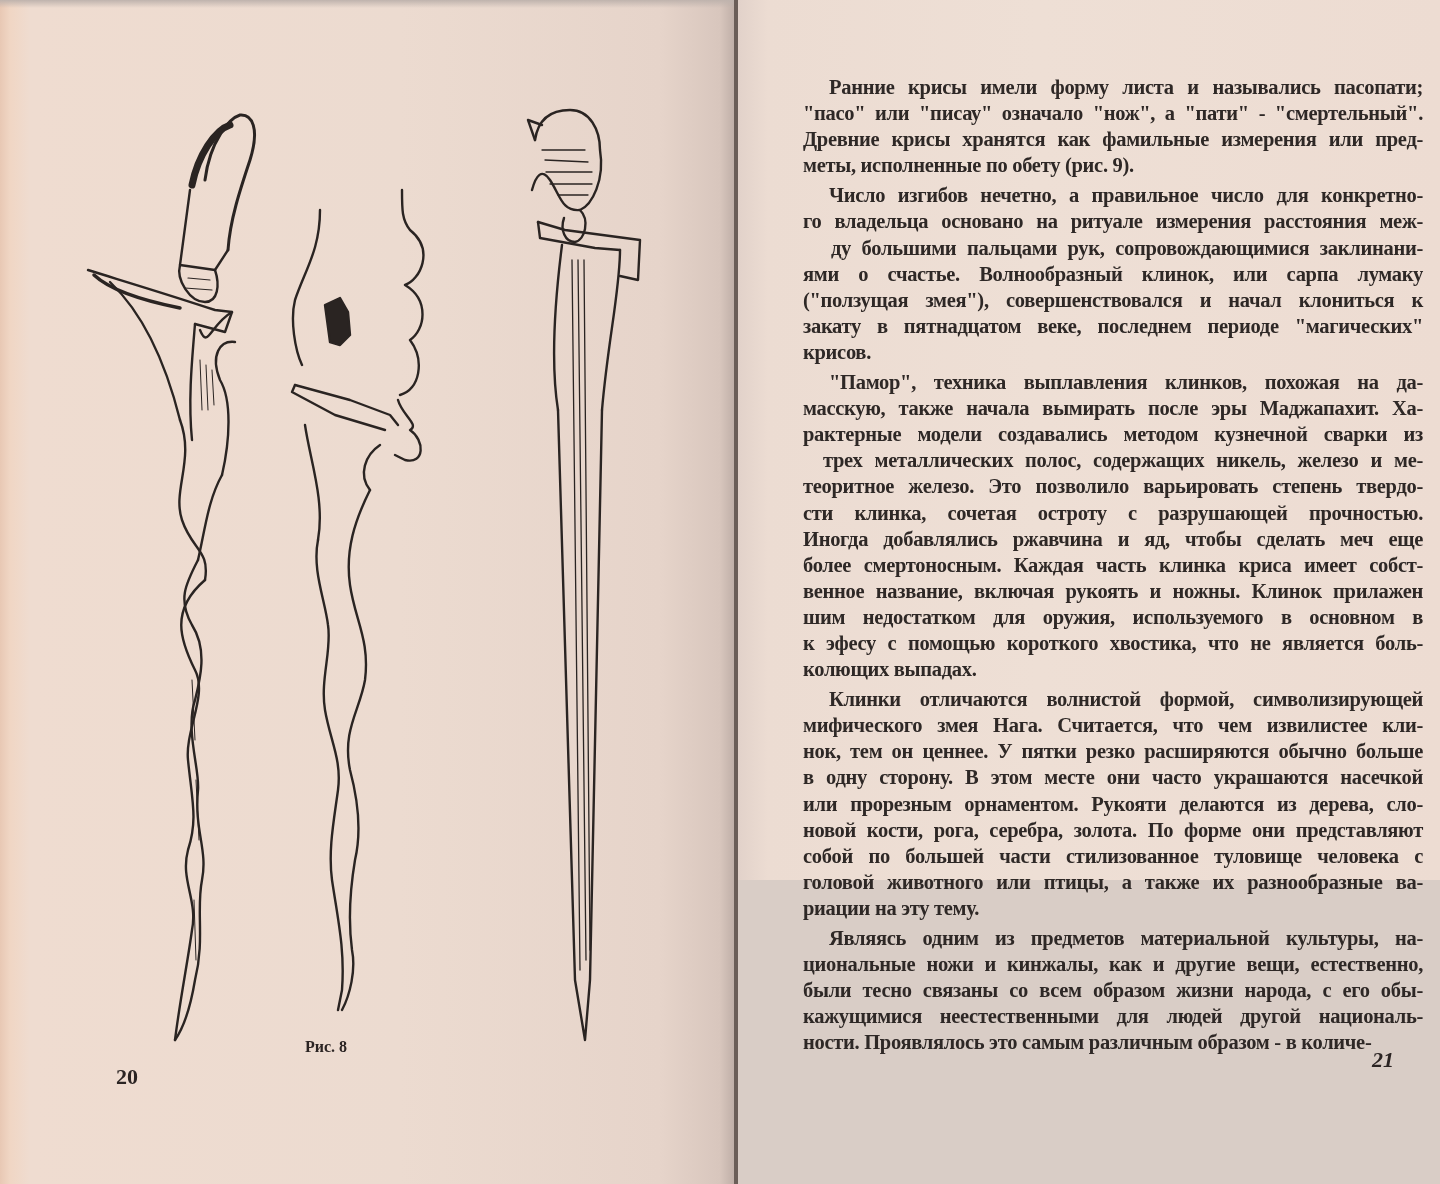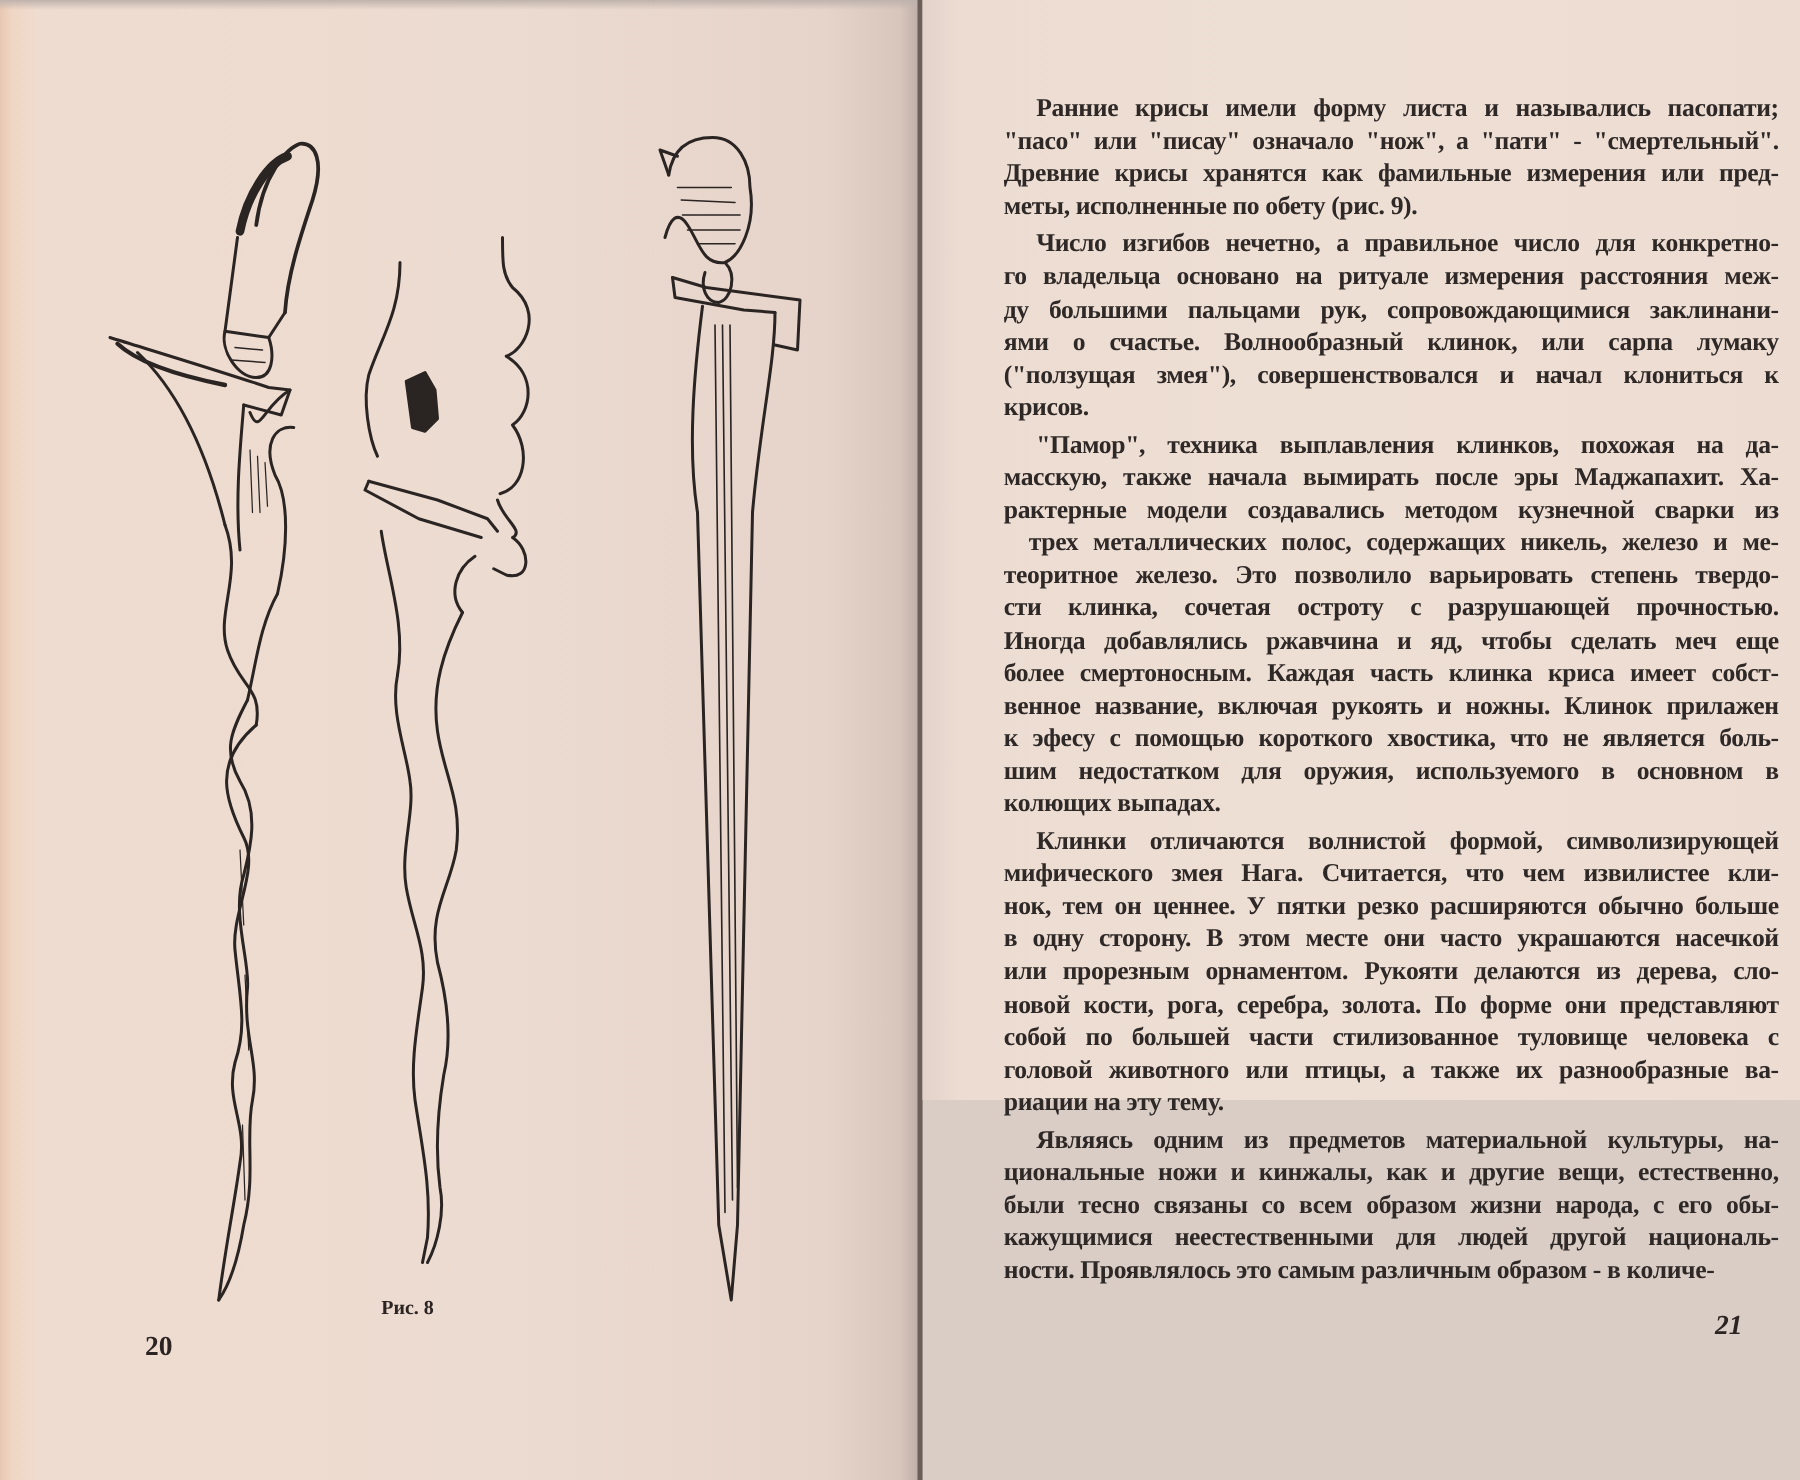--- a/index.html
+++ b/index.html
@@ -114,37 +114,38 @@
   <div class="text-block" id="body-text">
       <div class="para">
         <span class="line" style="text-indent: 26px;">Ранние крисы имели форму листа и назывались пасопати;</span>
         <span class="line" style="text-indent: 0px;">"пасо" или "писау" означало "нож", а "пати" - "смертельный".</span>
         <span class="line" style="text-indent: 0px;">Древние крисы хранятся как фамильные измерения или пред-</span>
         <span class="line last" style="text-indent: 0px;">меты, исполненные по обету (рис. 9).</span>
       </div>
       <div class="para">
         <span class="line" style="text-indent: 26px;">Число изгибов нечетно, а правильное число для конкретно-</span>
         <span class="line" style="text-indent: 0px;">го владельца основано на ритуале измерения расстояния меж-</span>
-        <span class="line" style="text-indent: 0px;">ду большими пальцами рук, сопровождающимися заклинани-</span>
+        <span class="line" style="text-indent: 0px; margin-left: 28px;">ду большими пальцами рук, сопровождающимися заклинани-</span>
         <span class="line" style="text-indent: 0px;">ями о счастье. Волнообразный клинок, или сарпа лумаку</span>
         <span class="line" style="text-indent: 0px;">("ползущая змея"), совершенствовался и начал клониться к</span>
+        <span class="line" style="text-indent: 0px;">закату в пятнадцатом веке, последнем периоде "магических"</span>
         <span class="line last" style="text-indent: 0px;">крисов.</span>
       </div>
       <div class="para">
         <span class="line" style="text-indent: 26px;">"Памор", техника выплавления клинков, похожая на да-</span>
         <span class="line" style="text-indent: 0px;">масскую, также начала вымирать после эры Маджапахит. Ха-</span>
         <span class="line" style="text-indent: 0px;">рактерные модели создавались методом кузнечной сварки из</span>
         <span class="line" style="text-indent: 0px; margin-left: 20px;">трех металлических полос, содержащих никель, железо и ме-</span>
         <span class="line" style="text-indent: 0px;">теоритное железо. Это позволило варьировать степень твердо-</span>
         <span class="line" style="text-indent: 0px;">сти клинка, сочетая остроту с разрушающей прочностью.</span>
         <span class="line" style="text-indent: 0px;">Иногда добавлялись ржавчина и яд, чтобы сделать меч еще</span>
         <span class="line" style="text-indent: 0px;">более смертоносным. Каждая часть клинка криса имеет собст-</span>
         <span class="line" style="text-indent: 0px;">венное название, включая рукоять и ножны. Клинок прилажен</span>
+        <span class="line" style="text-indent: 0px;">шим недостатком для оружия, используемого в основном в</span>
         <span class="line" style="text-indent: 0px;">к эфесу с помощью короткого хвостика, что не является боль-</span>
-        <span class="line" style="text-indent: 0px;">шим недостатком для оружия, используемого в основном в</span>
         <span class="line last" style="text-indent: 0px;">колющих выпадах.</span>
       </div>
       <div class="para">
         <span class="line" style="text-indent: 26px;">Клинки отличаются волнистой формой, символизирующей</span>
         <span class="line" style="text-indent: 0px;">мифического змея Нага. Считается, что чем извилистее кли-</span>
         <span class="line" style="text-indent: 0px;">нок, тем он ценнее. У пятки резко расширяются обычно больше</span>
         <span class="line" style="text-indent: 0px;">в одну сторону. В этом месте они часто украшаются насечкой</span>
         <span class="line" style="text-indent: 0px;">или прорезным орнаментом. Рукояти делаются из дерева, сло-</span>
         <span class="line" style="text-indent: 0px;">новой кости, рога, серебра, золота. По форме они представляют</span>
         <span class="line" style="text-indent: 0px;">собой по большей части стилизованное туловище человека с</span>

